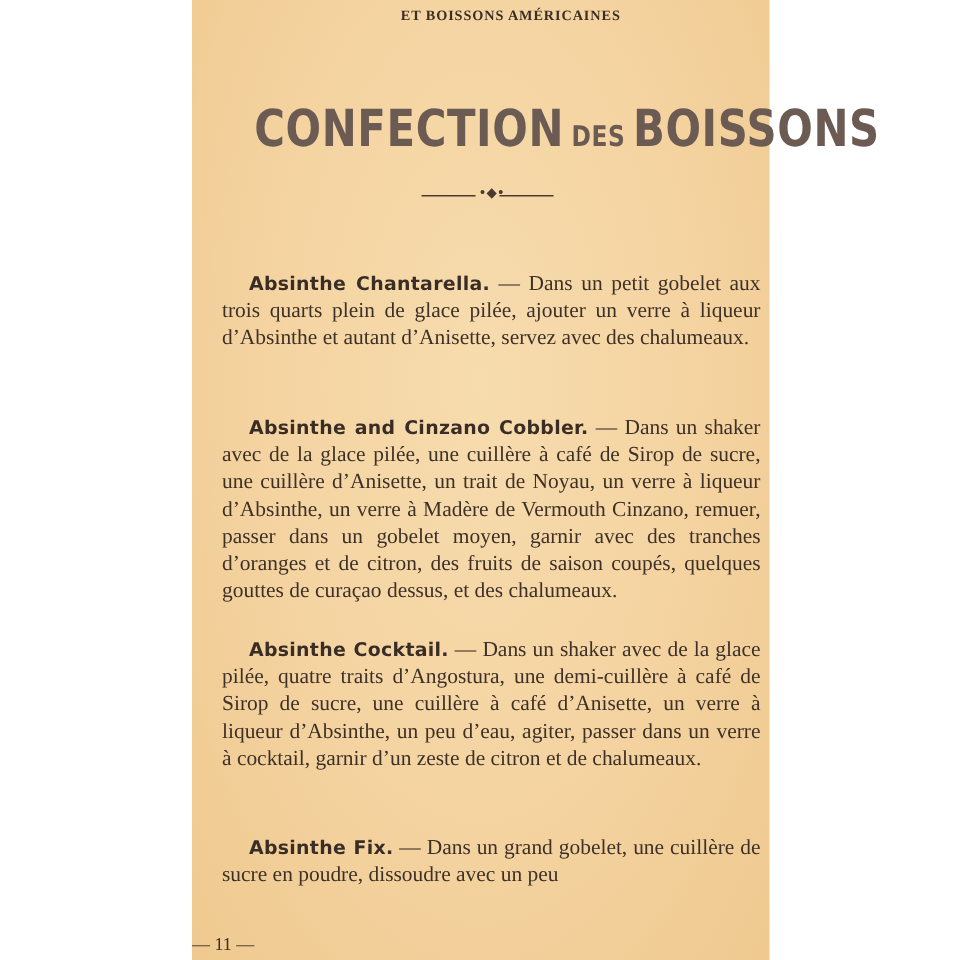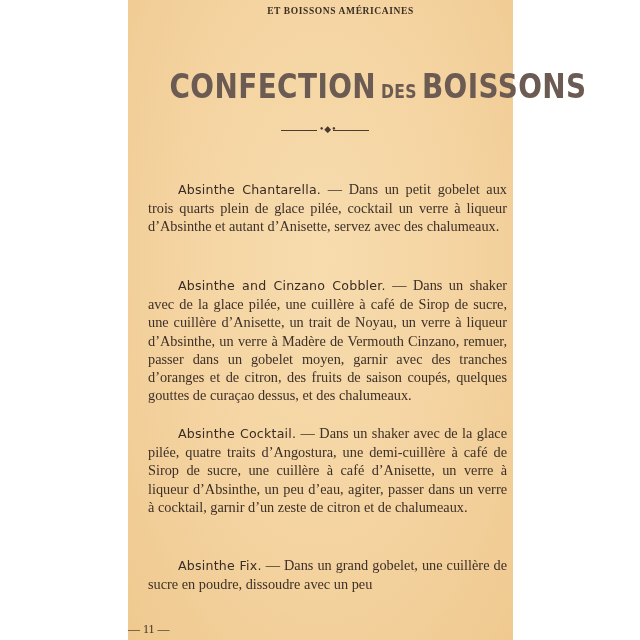--- a/index.html
+++ b/index.html
@@ -29,22 +29,22 @@
   }
   .ornament .line { position:absolute; top:2px; height:1px; background:#4a3a30; width:36px; }
   .ornament .l { left:0; } .ornament .r { right:0; }
   .ornament .mid { position:absolute; left:38px; top:-4px; width:12px; text-align:center; font-size:9px; color:#4a3a30; line-height:10px; }
   .entry {
     position:absolute; left:20px; width:359px;
     font-family:"Liberation Serif", serif; font-size:14.3px; line-height:18.2px;
     text-align:justify; color:#3d3028;
   }
   .entry .name {
-    font-family:"DejaVu Sans", sans-serif; font-weight:normal; font-size:12.6px;
-    color:#3a2d26; letter-spacing:0.2px;margin-left:12px;
+    font-family:"DejaVu Sans", sans-serif; font-weight:bold; font-size:12.6px;
+    color:#3a2d26; letter-spacing:0.2px;
   }
   .entry p { margin:0; text-indent:18px; }
   .e1 { top:180px; }
   .e2 { top:276px; }
   .e3 { top:424px; }
   .e4 { top:556px; }
   .folio {
     position:absolute; top:622px; left:0; width:100%; text-align:left;
     font-family:"Liberation Serif", serif; font-size:12px; color:#3d3028;
   }
@@ -59,21 +59,21 @@
     <span class="big">CONFECTION</span><span class="small">DES</span><span class="big">BOISSONS</span>
   </div>
 
   <div class="ornament">
     <div class="line l"></div>
     <div class="mid">•◆•</div>
     <div class="line r"></div>
   </div>
 
   <div class="entry e1">
-    <p><span class="name">Absinthe Chantarella.</span><span> — Dans un petit gobelet aux trois quarts plein de glace pilée, cocktail un verre à liqueur d’Absinthe et autant d’Anisette, servez avec des chalumeaux.</span></p>
+    <p><span class="name">Absinthe Chantarella.</span><span> — Dans un petit gobelet aux trois quarts plein de glace pilée, ajouter un verre à liqueur d’Absinthe et autant d’Anisette, servez avec des chalumeaux.</span></p>
   </div>
 
   <div class="entry e2">
     <p><span class="name">Absinthe and Cinzano Cobbler.</span><span> — Dans un shaker avec de la glace pilée, une cuillère à café de Sirop de sucre, une cuillère d’Anisette, un trait de Noyau, un verre à liqueur d’Absinthe, un verre à Madère de Vermouth Cinzano, remuer, passer dans un gobelet moyen, garnir avec des tranches d’oranges et de citron, des fruits de saison coupés, quelques gouttes de curaçao dessus, et des chalumeaux.</span></p>
   </div>
 
   <div class="entry e3">
     <p><span class="name">Absinthe Cocktail.</span><span> — Dans un shaker avec de la glace pilée, quatre traits d’Angostura, une demi-cuillère à café de Sirop de sucre, une cuillère à café d’Anisette, un verre à liqueur d’Absinthe, un peu d’eau, agiter, passer dans un verre à cocktail, garnir d’un zeste de citron et de chalumeaux.</span></p>
   </div>
 

